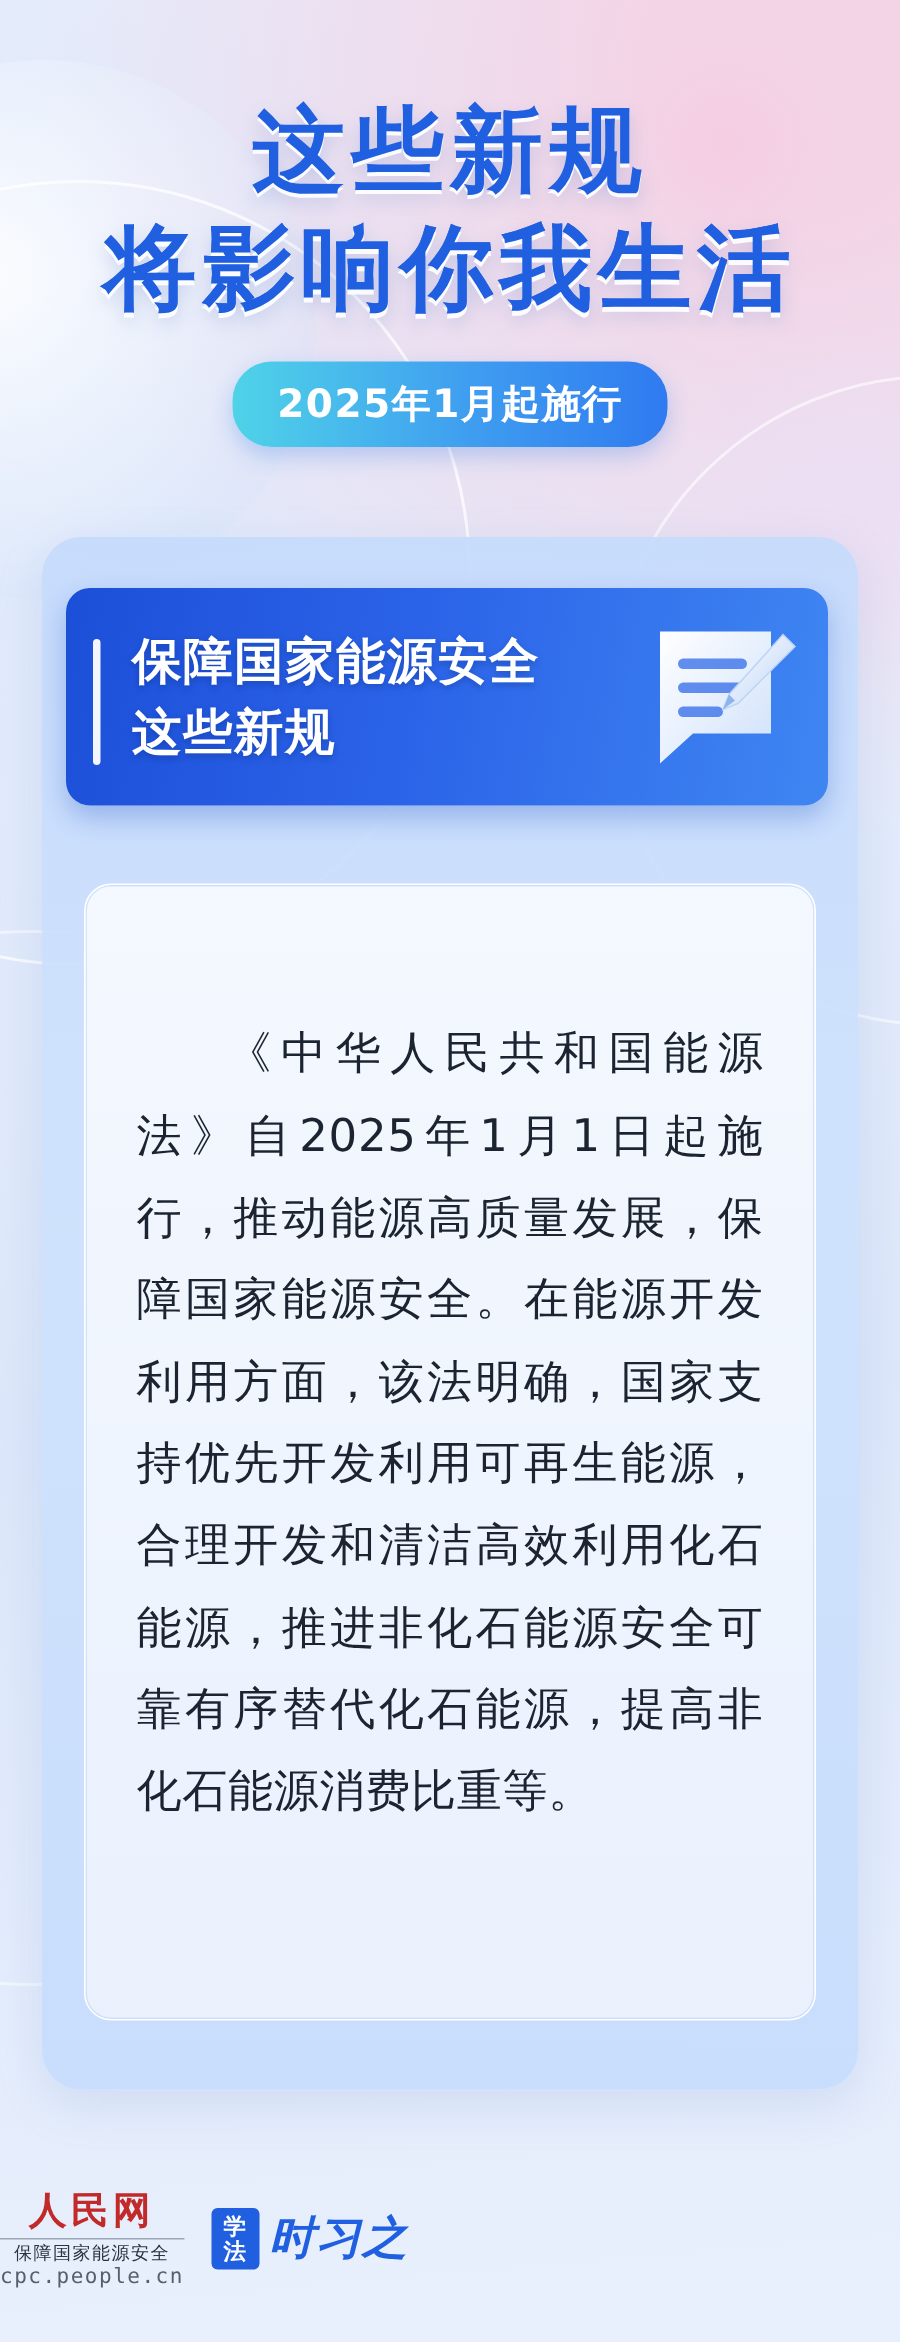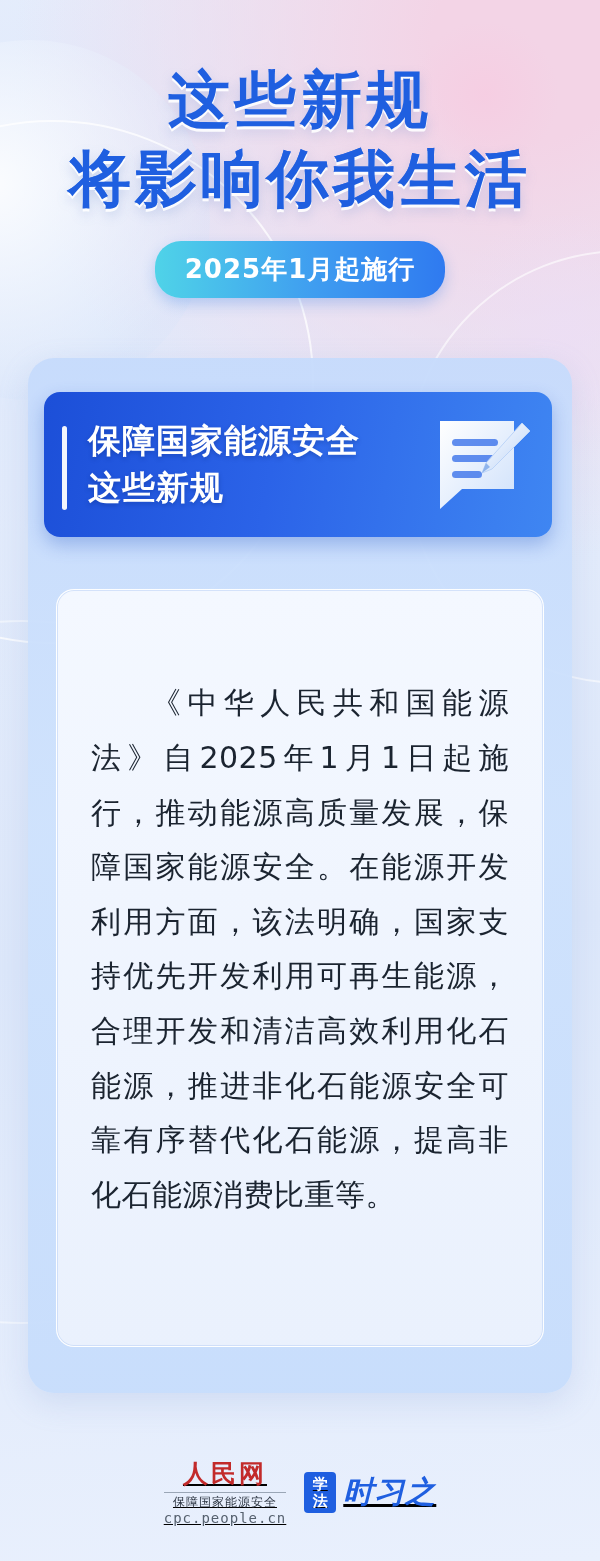--- a/index.html
+++ b/index.html
@@ -172,24 +172,22 @@
   }
 
   
   .footer {
     position: absolute;
     left: 0;
     right: 0;
     bottom: 34px;
     display: flex;
     align-items: center;
-    justify-content: center;
     gap: 18px;
     z-index: 4;
-    text-decoration: underline;
   }
   .logo-people {
     text-align: center;
     line-height: 1.25;
   }
   .logo-people .cn {
     font-family: "DejaVu Serif", "Liberation Serif", serif;
     font-size: 25px;
     font-weight: 700;
     color: #c22a2a;

